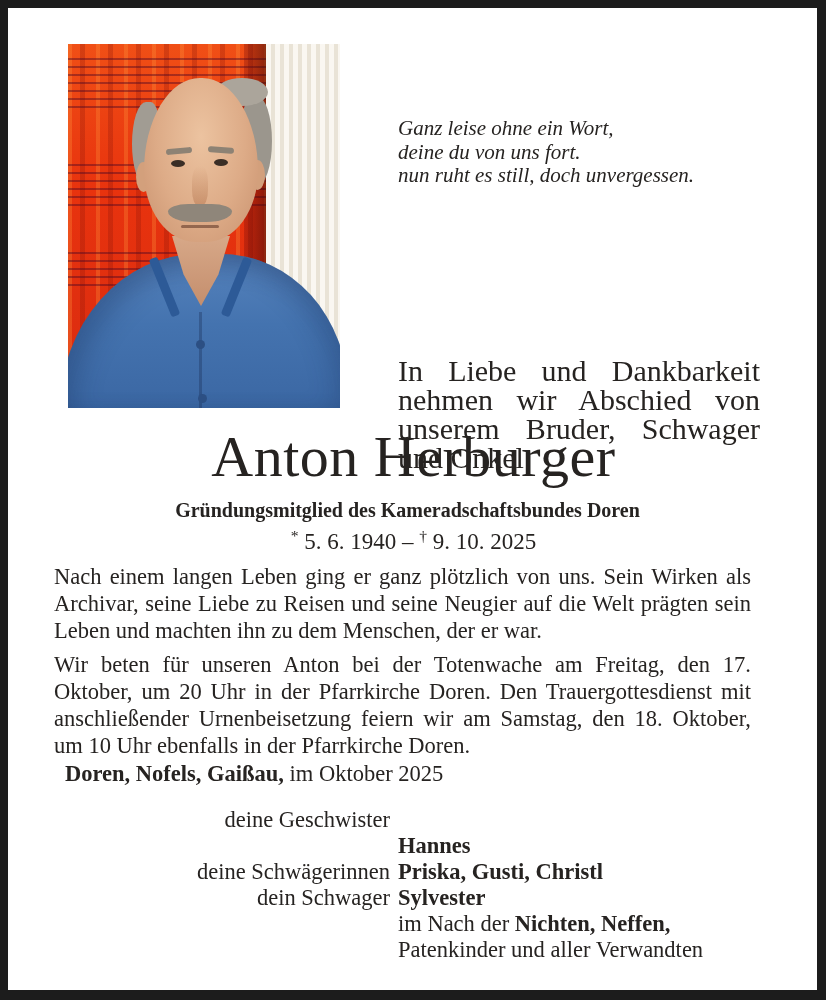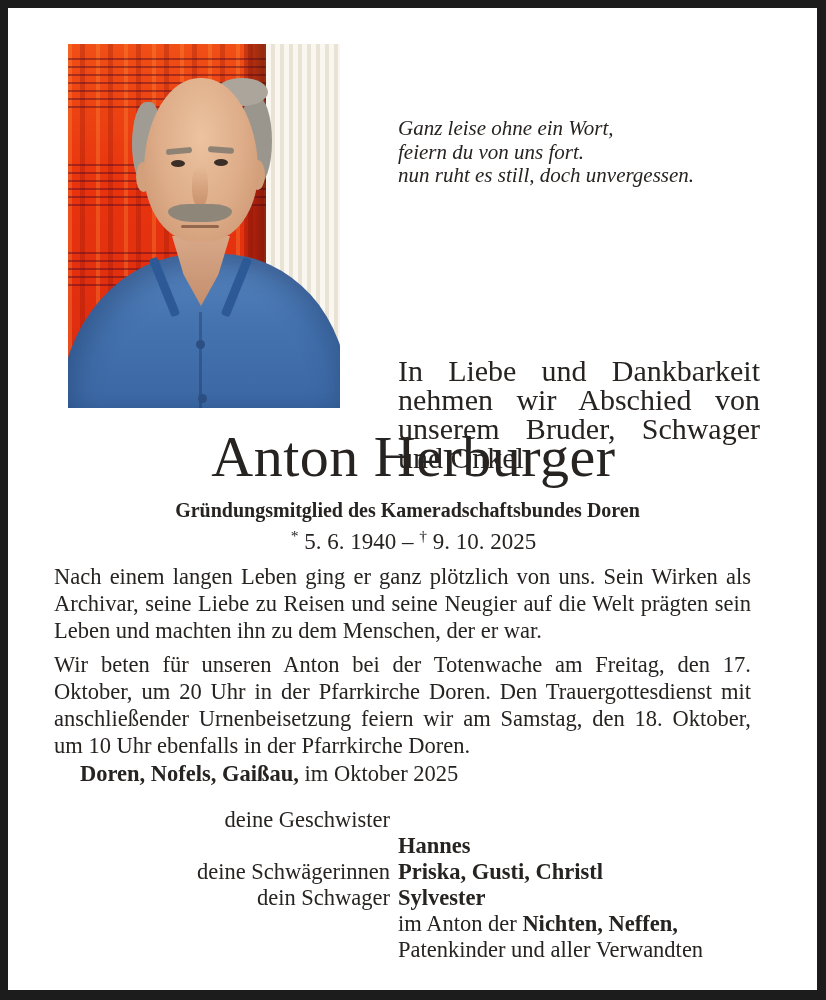--- a/index.html
+++ b/index.html
@@ -65,21 +65,21 @@
   
   .poem{left:398px;top:117px;width:366px;font-style:italic;font-size:21px;line-height:23.5px;}
   .intro{left:398px;top:356px;width:362px;font-size:30px;line-height:29px;text-align:justify;}
   .title{left:65px;top:428px;width:697px;text-align:center;font-size:58px;line-height:58px;letter-spacing:.5px;}
   .subtitle{left:59px;top:497px;width:697px;text-align:center;font-size:20px;line-height:26px;font-weight:bold;}
   .dates{left:65px;top:522px;width:697px;text-align:center;font-size:23px;line-height:27px;font-weight:normal;}
   .dates .sym{font-size:.68em;vertical-align:.5em;}
   .para{left:54px;width:697px;font-size:22.5px;line-height:27px;text-align:justify;}
   .p1{top:563px;}
   .p2{top:651px;}
-  .places{left:65px;top:760px;width:697px;font-size:22.5px;line-height:27px;margin-left:15px;}
+  .places{left:65px;top:760px;width:697px;font-size:22.5px;line-height:27px;}
   .places .b{font-weight:bold;}
   .mourners{left:65px;top:807px;width:697px;font-size:22.5px;line-height:26px;}
   .mrow{display:flex;}
   .mlabel{width:325px;text-align:right;padding-right:8px;flex:0 0 325px;}
   .mvalue{flex:1;}
   .bold{font-weight:bold;}
 </style>
 </head>
 <body>
 
@@ -107,21 +107,21 @@
   <div class="ph-face ph-brow br"></div>
   <div class="ph-face ph-eye yl"></div>
   <div class="ph-face ph-eye yr"></div>
   <div class="ph-face ph-nose"></div>
   <div class="ph-face ph-must"></div>
   <div class="ph-face ph-mouth"></div>
 </div>
 
 <div class="abs poem">
   <div>Ganz leise ohne ein Wort,</div>
-  <div>feiern du von uns fort.</div>
+  <div>deine du von uns fort.</div>
   <div>nun ruht es still, doch unvergessen.</div>
 </div>
 
 <div class="abs intro">In Liebe und Dankbarkeit nehmen wir Abschied von unserem Bruder, Schwager und Onkel</div>
 
 <div class="abs title">Anton Herburger</div>
 
 <div class="abs subtitle">Gründungsmitglied des Kameradschaftsbundes Doren</div>
 
 <div class="abs dates"><span class="sym">*</span> <span>5. 6. 1940</span> <span>–</span> <span class="sym">†</span> <span>9. 10. 2025</span></div>
@@ -146,21 +146,21 @@
   <div class="mrow">
     <div class="mlabel">deine Schwägerinnen</div>
     <div class="mvalue bold">Priska, Gusti, Christl</div>
   </div>
   <div class="mrow">
     <div class="mlabel">dein Schwager</div>
     <div class="mvalue bold">Sylvester</div>
   </div>
   <div class="mrow">
     <div class="mlabel"></div>
-    <div class="mvalue"><span>im Anton der </span><span class="bold">Nichten, Neffen,</span></div>
+    <div class="mvalue"><span>im Nach der </span><span class="bold">Nichten, Neffen,</span></div>
   </div>
   <div class="mrow">
     <div class="mlabel"></div>
     <div class="mvalue">Patenkinder und aller Verwandten</div>
   </div>
 </div>
 
 <div class="frame"></div>
 
 </body></html>

